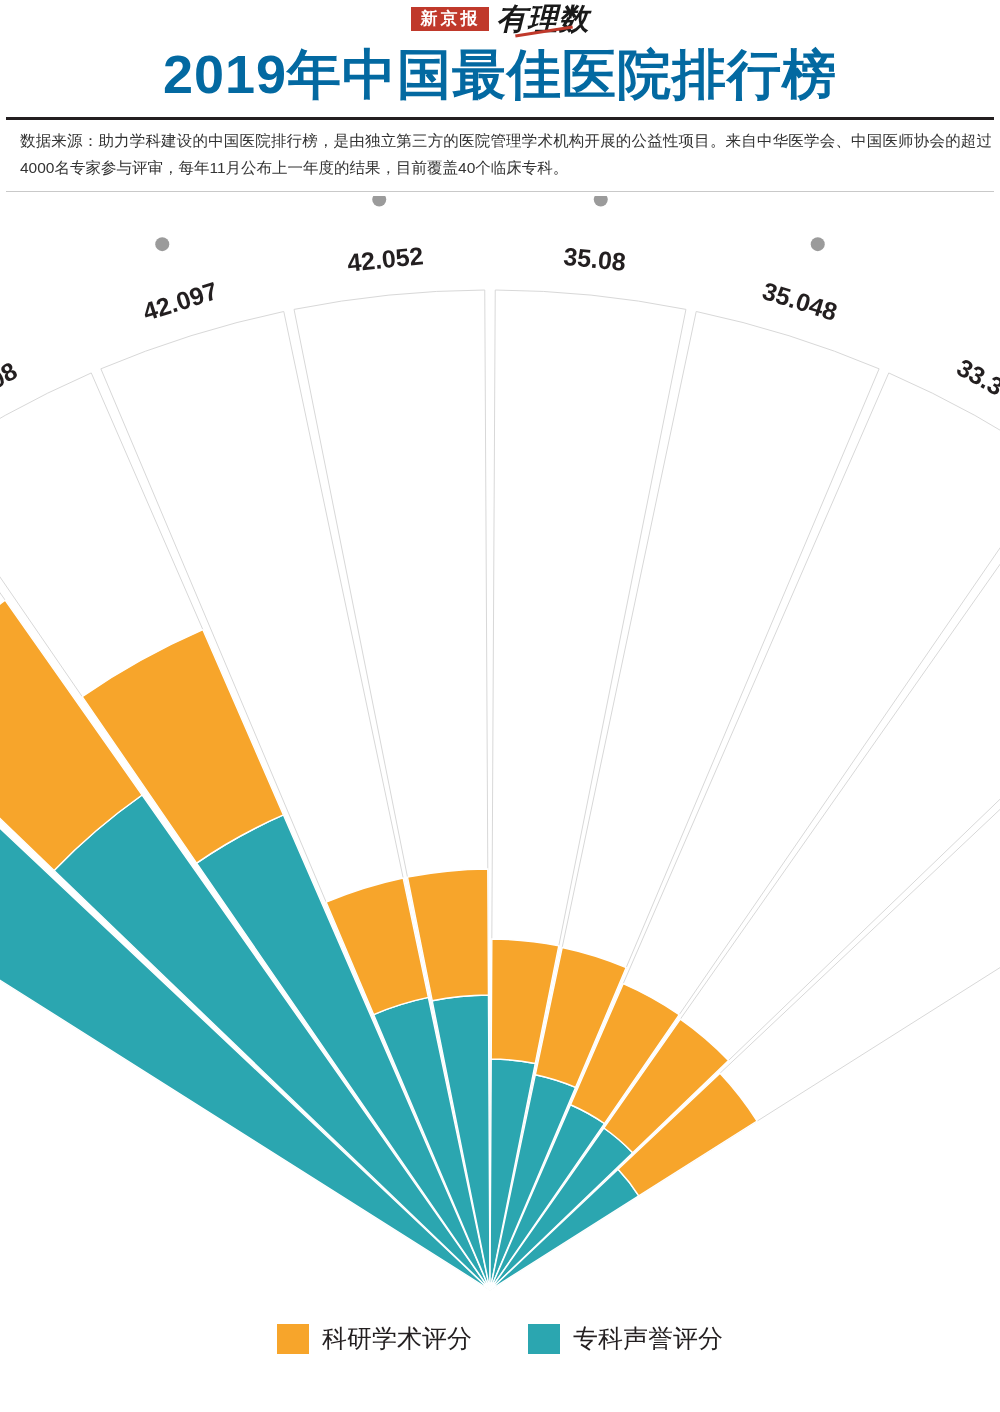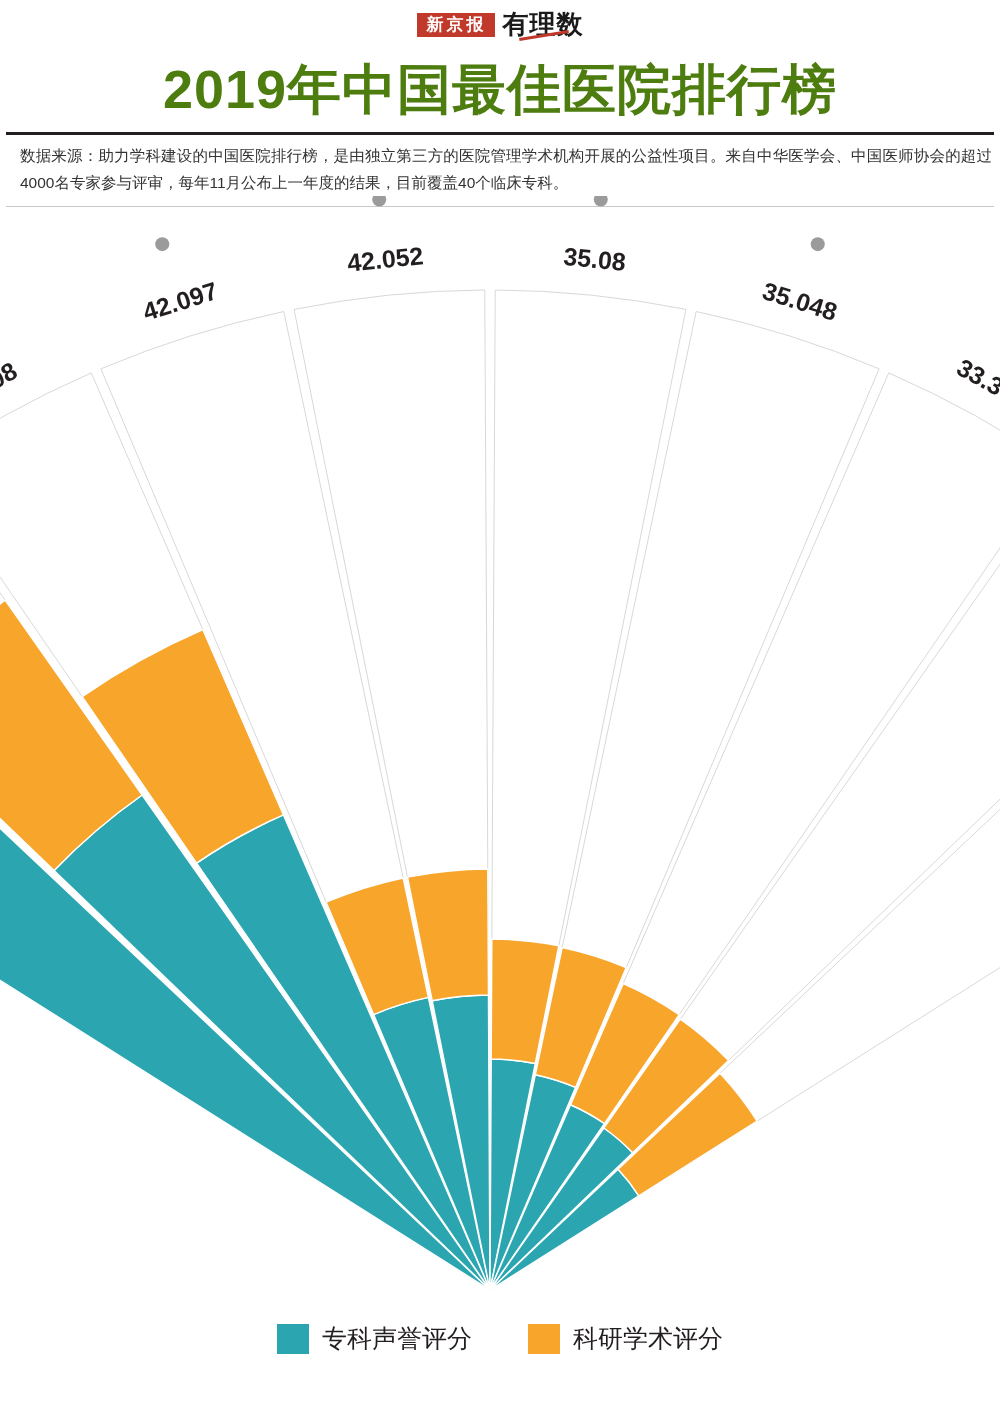--- a/index.html
+++ b/index.html
@@ -16,35 +16,35 @@
     position: relative;
   }
 
   
   .masthead {
     height: 38px;
     display: flex;
     align-items: center;
     justify-content: center;
     gap: 8px;
-    padding-top: 6px;
   }
   .logo-box {
     background: #c0392b;
     color: #ffffff;
     font-size: 17px;
     font-weight: bold;
     letter-spacing: 3px;
     padding: 3px 8px 4px 10px;
     line-height: 1;
   }
   .logo-script {
     font-family: "Liberation Serif", "DejaVu Serif", serif;
-    font-size: 26px;
-    font-weight: bold;
+    font-size: 30px;
+    font-weight: bold;
+    font-style: italic;
     color: #1a1a1a;
     letter-spacing: 1px;
     position: relative;
     line-height: 1;
   }
   .logo-script .accent {
     position: absolute;
     left: 20%;
     bottom: 1px;
     width: 62%;
@@ -52,22 +52,22 @@
     background: #c0392b;
     transform: rotate(-9deg);
   }
 
   
   .title {
     text-align: center;
     font-size: 54px;
     font-weight: bold;
     letter-spacing: 1px;
-    color: #4d7c0f;
-    margin-top: 17px;
+    color: #0369a1;
+    margin-top: 8px;
     line-height: 1.05;
     font-family: "Liberation Sans", "DejaVu Sans", sans-serif;
   }
 
   
   .rule-top {
     height: 3px;
     background: #231f20;
     margin: 14px 6px 0 6px;
   }
@@ -230,20 +230,20 @@
         <circle cx="1203.2485421233725" cy="261.8386471609705" r="7" class="dot"></circle>
         <text x="1203.2485421233725" y="245.83864716097048" class="hosp-label" text-anchor="middle" style="writing-mode:vertical-rl; text-orientation:upright;" dominant-baseline="auto" transform="translate(0, -210)">复旦大学附属华山医院</text>
         <circle cx="1356.0098935637566" cy="422.25386919633775" r="7" class="dot"></circle>
         <text x="1356.0098935637566" y="406.25386919633775" class="hosp-label" text-anchor="middle" style="writing-mode:vertical-rl; text-orientation:upright;" dominant-baseline="auto" transform="translate(0, -357)">华中科技大学同济医学院附属协和医院</text>
       </g>
   </svg>
 </div>
 
 <div class="legend">
   <div class="legend-item">
+    <span class="legend-swatch" id="sw1" style="background: rgb(247, 165, 43);"></span>
+    <span class="legend-text">科研学术评分</span>
+  </div>
+  <div class="legend-item">
     <span class="legend-swatch" id="sw0" style="background: rgb(43, 166, 176);"></span>
     <span class="legend-text">专科声誉评分</span>
   </div>
-  <div class="legend-item">
-    <span class="legend-swatch" id="sw1" style="background: rgb(247, 165, 43);"></span>
-    <span class="legend-text">科研学术评分</span>
-  </div>
 </div>
 
 </body></html>

